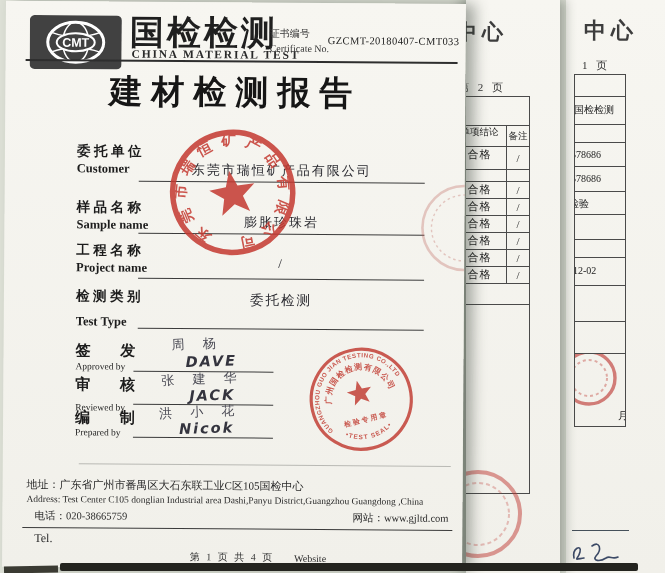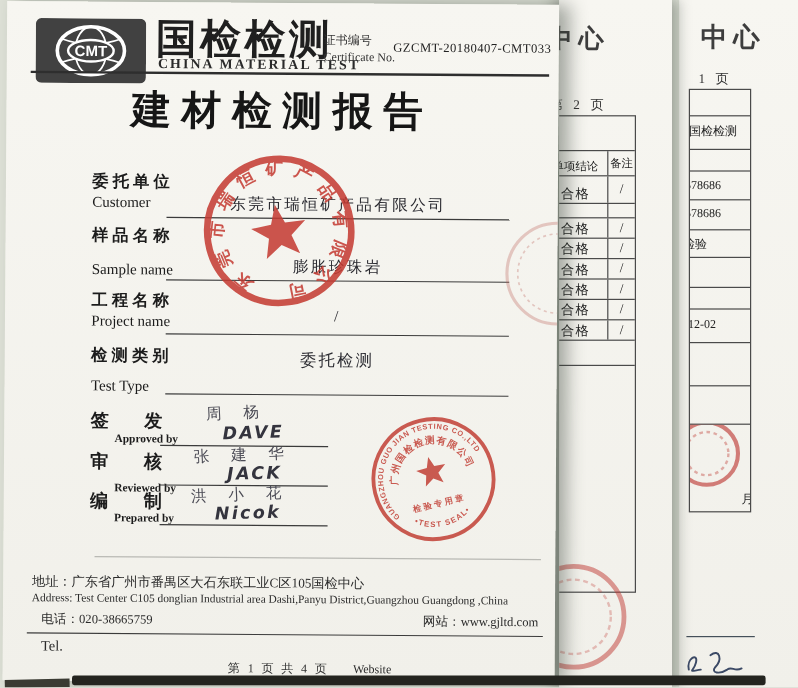--- a/index.html
+++ b/index.html
@@ -12,22 +12,22 @@
   #page1{left:6px;top:4px;width:460px;height:566px;z-index:3;overflow:hidden;
          transform:rotate(.4deg);transform-origin:top right;
          box-shadow:9px 0 14px rgba(52,62,52,.42);}
   .brandcn{font-size:34px;font-weight:bold;letter-spacing:3px;color:#1f1f1f;}
   .branden{font-size:11.5px;font-weight:bold;letter-spacing:1.8px;color:#2a2a2a;}
   .certlbl{font-size:10px;color:#333;}
   .certno{font-size:10.5px;color:#222;letter-spacing:.4px;}
   .rule{border-top:2px solid #2e2e2e;}
   .title{width:100%;text-align:center;font-size:33px;font-weight:bold;letter-spacing:9px;color:#161616;}
   .cnlbl{font-size:13.5px;font-weight:bold;letter-spacing:3.5px;color:#1c1c1c;}
-  .enlbl{font-size:12.5px;font-weight:normal;color:#1c1c1c;}
-  .enlbl-sm{font-size:9.5px;font-weight:bold;color:#1c1c1c;margin-left:20px;}
+  .enlbl{font-size:12.5px;font-weight:bold;color:#1c1c1c;}
+  .enlbl-sm{font-size:9.5px;font-weight:normal;color:#1c1c1c;}
   .fline{border-bottom:1.5px solid #3b3b3b;}
   .fval{text-align:center;font-size:13px;letter-spacing:2px;color:#2a2a30;}
   .siglbl{font-size:15px;font-weight:bold;letter-spacing:13px;color:#1c1c1c;white-space:nowrap;}
   .handcn{font-family:"DejaVu Sans",sans-serif;font-size:13px;letter-spacing:7px;color:#4b4b55;
           transform:rotate(-3deg);white-space:nowrap;}
   .handen{font-family:"DejaVu Sans",sans-serif;font-style:italic;font-weight:bold;font-size:14.5px;
           letter-spacing:2px;color:#34343e;transform:rotate(-2deg);white-space:nowrap;}
   .addr{font-size:11px;color:#2b2b2b;white-space:nowrap;}
   .addr-en{font-size:9.5px;color:#2b2b2b;white-space:nowrap;}
   .telweb{font-size:10.5px;color:#2b2b2b;white-space:nowrap;}
@@ -35,21 +35,21 @@
   .stamp{opacity:.86;}
 
   
   #page2{left:466px;width:94px;height:573px;z-index:2;overflow:hidden;
          box-shadow:-6px 0 10px rgba(55,65,55,.38),6px 0 10px rgba(55,65,55,.32);}
   #page3{left:566px;width:99px;height:573px;z-index:1;overflow:hidden;
          box-shadow:6px 0 8px rgba(55,65,55,.3);}
   .ghosthdr{font-size:22px;font-weight:bold;letter-spacing:5px;color:#3d3d3d;white-space:nowrap;}
   .sm-pageno{font-size:11px;color:#333;letter-spacing:3px;white-space:nowrap;}
   .tbl{border:1px solid #4a4a4a;background:transparent;}
-  .trow{display:flex;border-bottom:1px solid #4a4a4a;align-items:flex-end;}
+  .trow{display:flex;border-bottom:1px solid #4a4a4a;align-items:flex-start;}
   .c-res{flex:1;text-align:center;font-size:11px;letter-spacing:1px;color:#222;}
   .c-note{width:22px;text-align:center;font-size:11px;color:#222;border-left:1px solid #4a4a4a;
           align-self:stretch;display:flex;align-items:center;justify-content:center;}
   .hdr-res{font-size:9.5px;letter-spacing:0;}
   .p3cell{border-bottom:1px solid #4a4a4a;font-size:10px;color:#222;white-space:nowrap;
           overflow:hidden;padding:2px 0 0 1px;box-sizing:border-box;position:relative;}
   .bars{position:absolute;z-index:5;}
   #barmain{left:60px;top:563px;width:578px;height:8px;background:#24241f;border-radius:2px;}
   #barleft{left:4px;top:566px;width:54px;height:7px;background:#3b3b33;transform:rotate(-1.2deg);}
 </style>
@@ -165,21 +165,21 @@
     <div class="abs certno" style="left:322px;top:32px;">GZCMT-20180407-CMT033</div>
 
     <div class="abs rule" style="left:20px;top:58px;width:432px;"></div>
     <div class="abs title" style="left:0;top:68px;">建材检测报告</div>
 
     <div class="abs cnlbl" style="left:72px;top:141px;">委托单位</div>
     <div class="abs enlbl" style="left:72px;top:160px;">Customer</div>
     <div class="abs fval" style="left:134px;top:159px;width:286px;">东莞市瑞恒矿产品有限公司</div>
     <div class="abs fline" style="left:134px;top:179px;width:286px;"></div>
 
-    <div class="abs cnlbl" style="left:72px;top:186px;">样品名称</div>
+    <div class="abs cnlbl" style="left:72px;top:197px;">样品名称</div>
     <div class="abs enlbl" style="left:72px;top:216px;">Sample name</div>
     <div class="abs fval" style="left:134px;top:211px;width:286px;">膨胀珍珠岩</div>
     <div class="abs fline" style="left:134px;top:231px;width:286px;"></div>
 
     <div class="abs cnlbl" style="left:72px;top:240px;">工程名称</div>
     <div class="abs enlbl" style="left:72px;top:259px;">Project name</div>
     <div class="abs fval" style="left:134px;top:253px;width:286px;">/</div>
     <div class="abs fline" style="left:134px;top:276px;width:286px;"></div>
 
     <div class="abs cnlbl" style="left:72px;top:286px;">检测类别</div>

